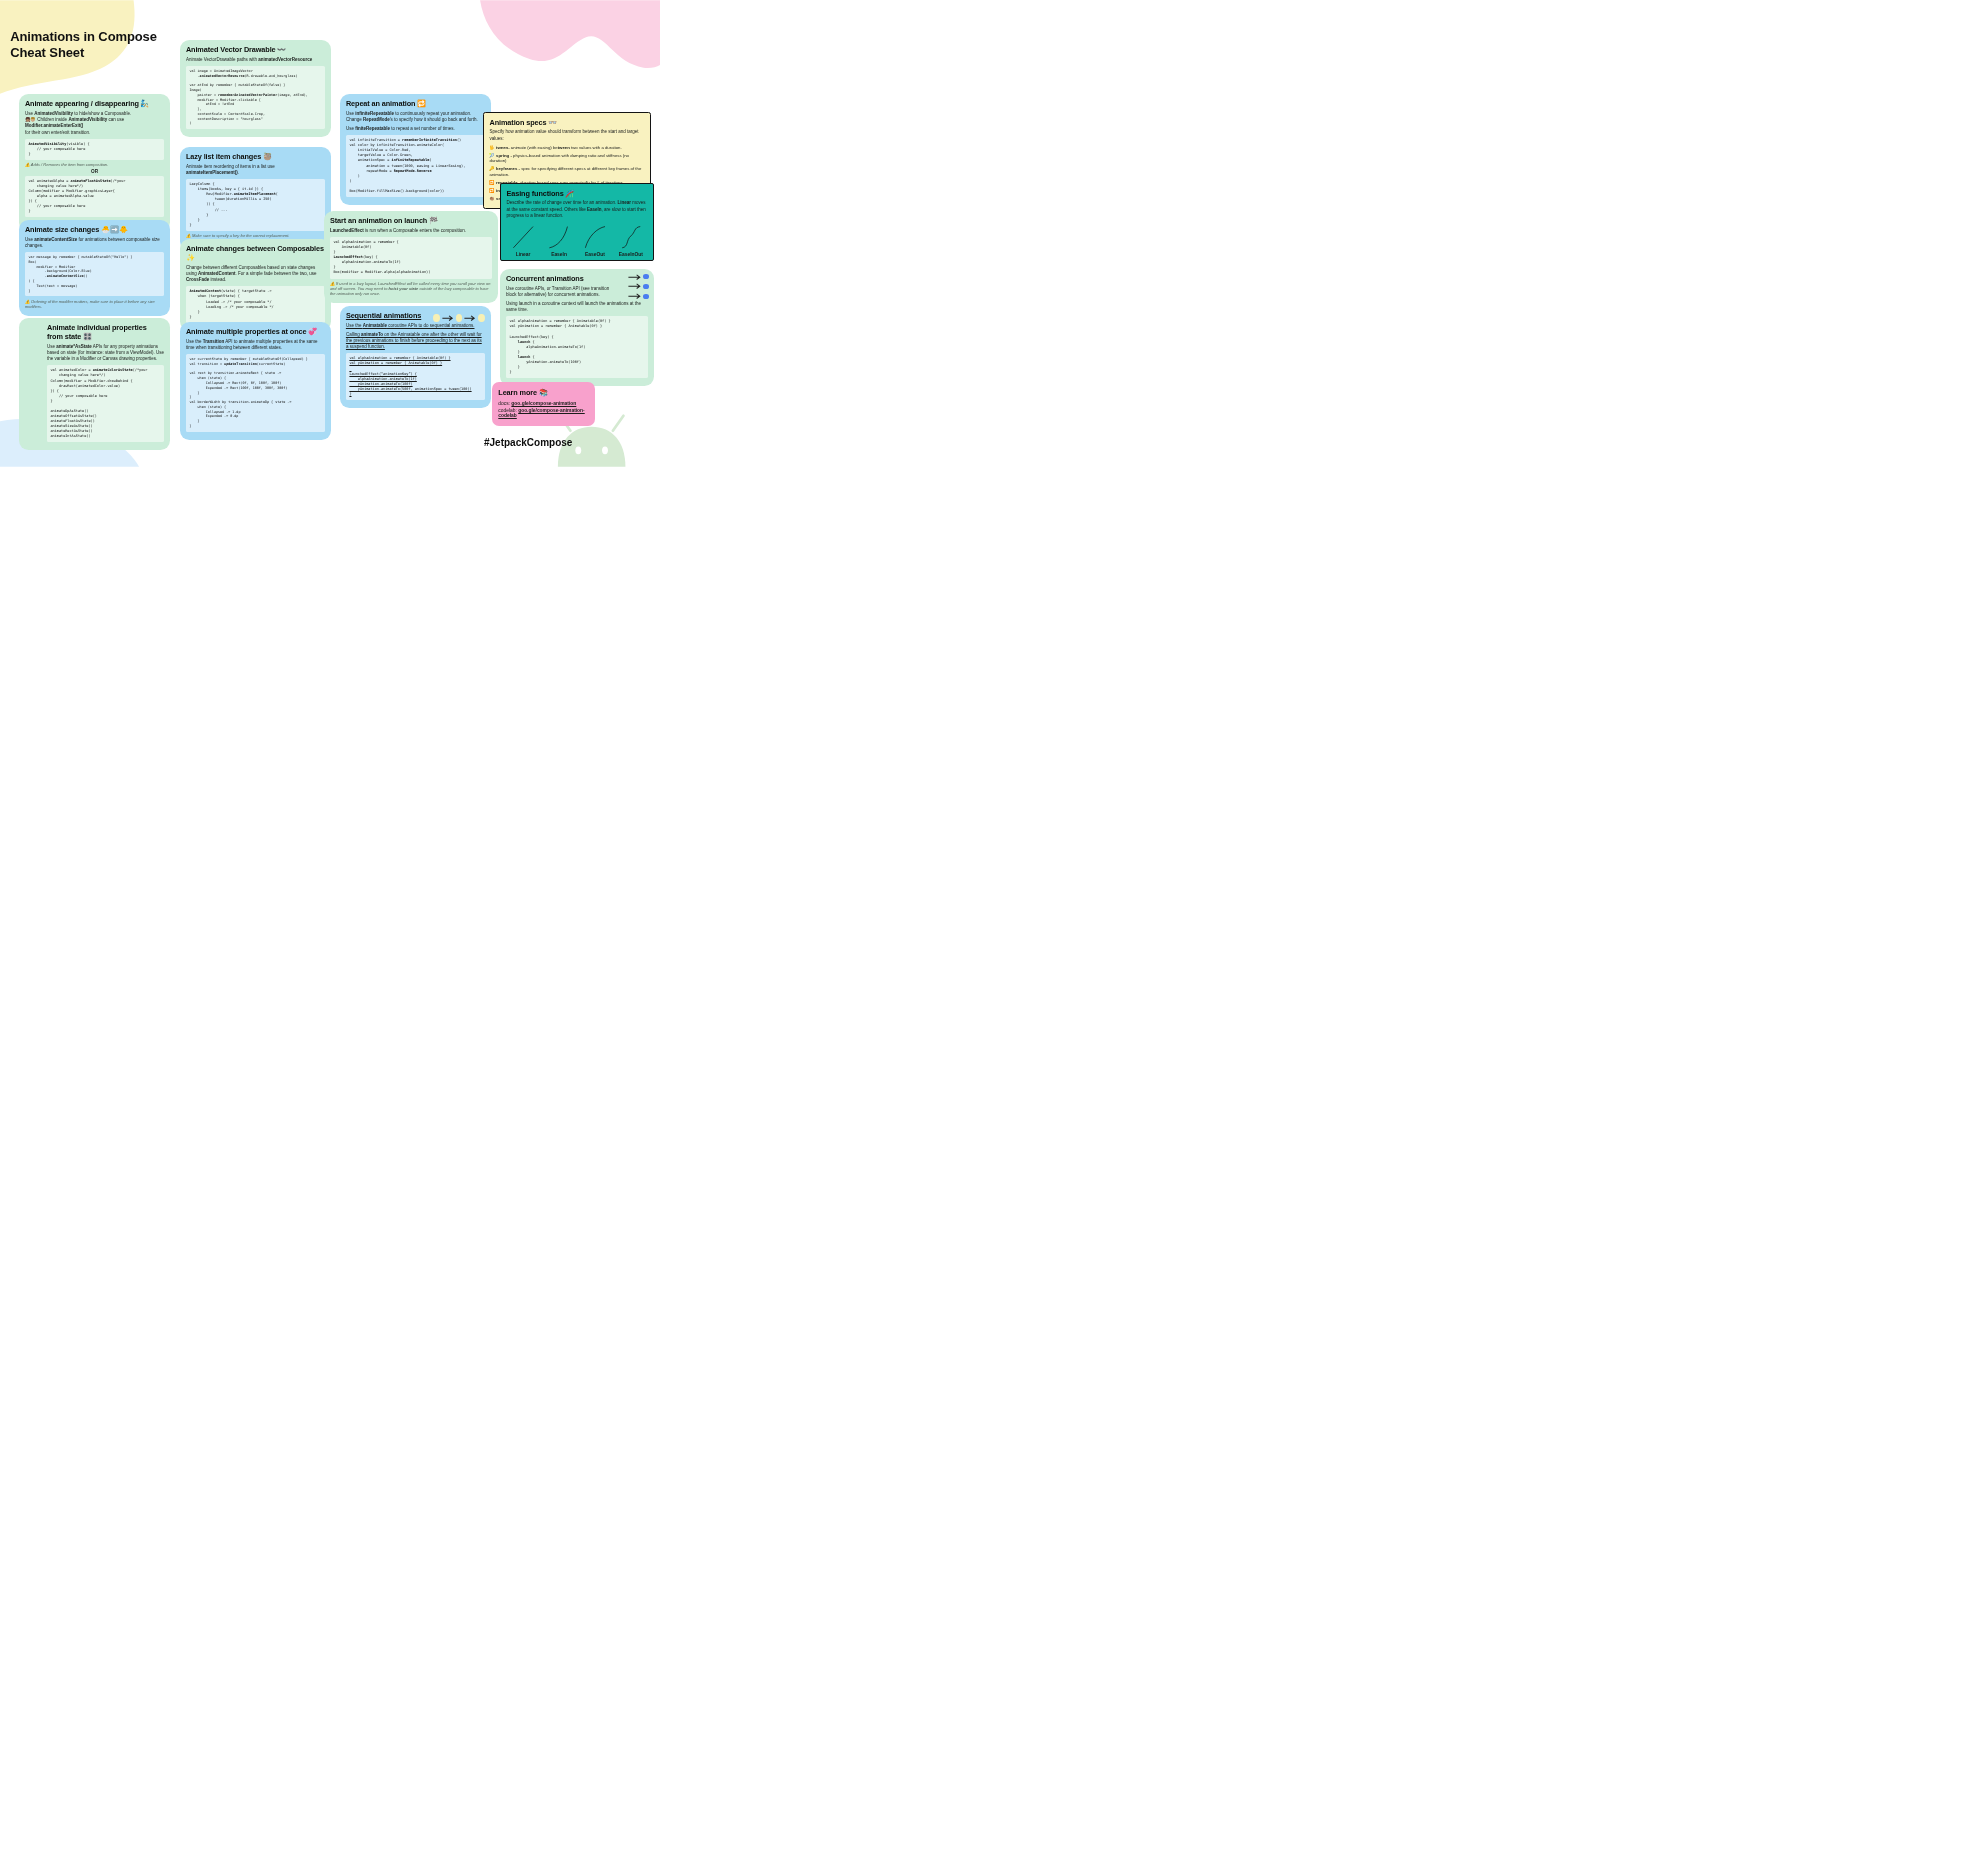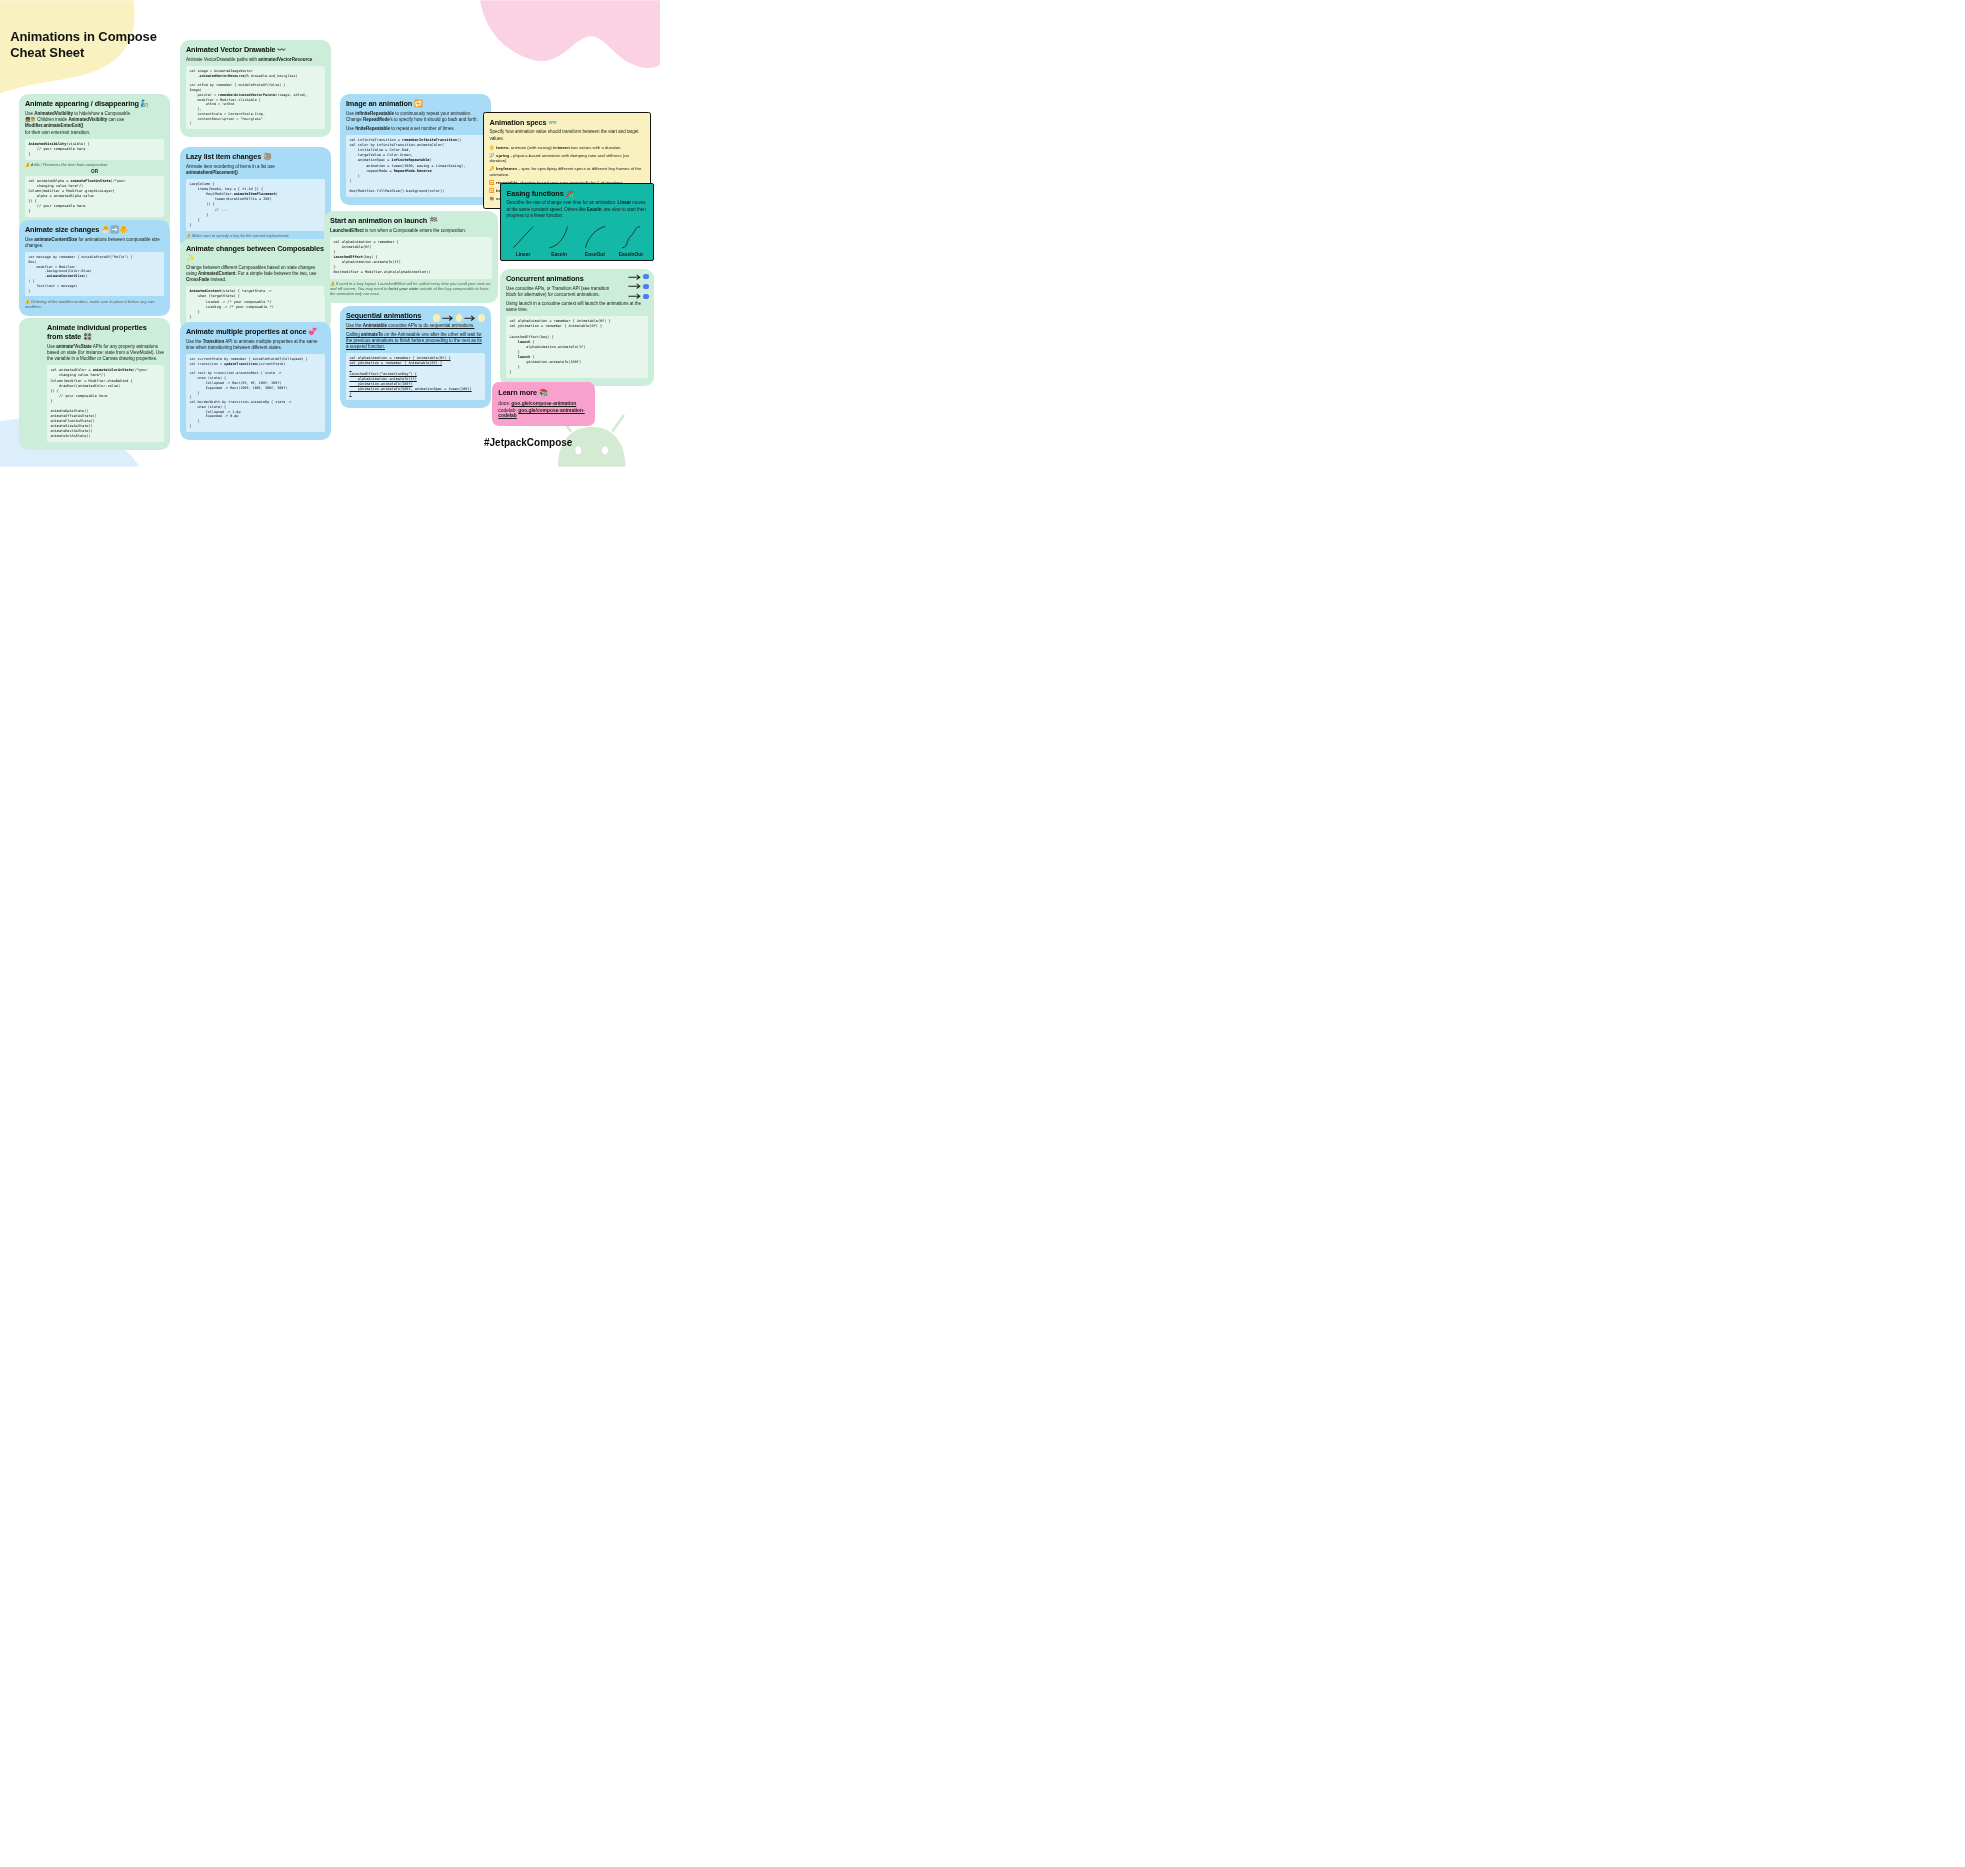--- a/index.html
+++ b/index.html
@@ -195,21 +195,21 @@
       <div class="code-line"><span>val borderWidth by transition.animateDp { state -&gt;</span></div>
       <div class="code-line"><span>    when (state) {</span></div>
       <div class="code-line"><span>        Collapsed -&gt; 1.dp</span></div>
       <div class="code-line"><span>        Expanded -&gt; 0.dp</span></div>
       <div class="code-line"><span>    }</span></div>
       <div class="code-line"><span>}</span></div>
     </div>
 </section>
 
 <section class="card blue" style="left:340px; top:94px; width:151px;">
-  <h2>Image an animation 🔁</h2>
+  <h2>Repeat an animation 🔁</h2>
   <p class="desc"><span>Use </span><span class="b">infiniteRepeatable</span><span> to continuously repeat your animation. Change </span><span class="b">RepeatMode</span><span>'s to specify how it should go back and forth.</span></p>
   <p class="desc"><span>Use </span><span class="b">finiteRepeatable</span><span> to repeat a set number of times.</span></p>
   <div class="code">
       <div class="code-line"><span>val infiniteTransition = </span><span class="b">rememberInfiniteTransition</span><span>()</span></div>
       <div class="code-line"><span>val color by infiniteTransition.animateColor(</span></div>
       <div class="code-line"><span>    initialValue = Color.Red,</span></div>
       <div class="code-line"><span>    targetValue = Color.Green,</span></div>
       <div class="code-line"><span>    animationSpec = </span><span class="b">infiniteRepeatable</span><span>(</span></div>
       <div class="code-line"><span>        animation = tween(1000, easing = LinearEasing),</span></div>
       <div class="code-line"><span>        repeatMode = </span><span class="b">RepeatMode.Reverse</span></div>

